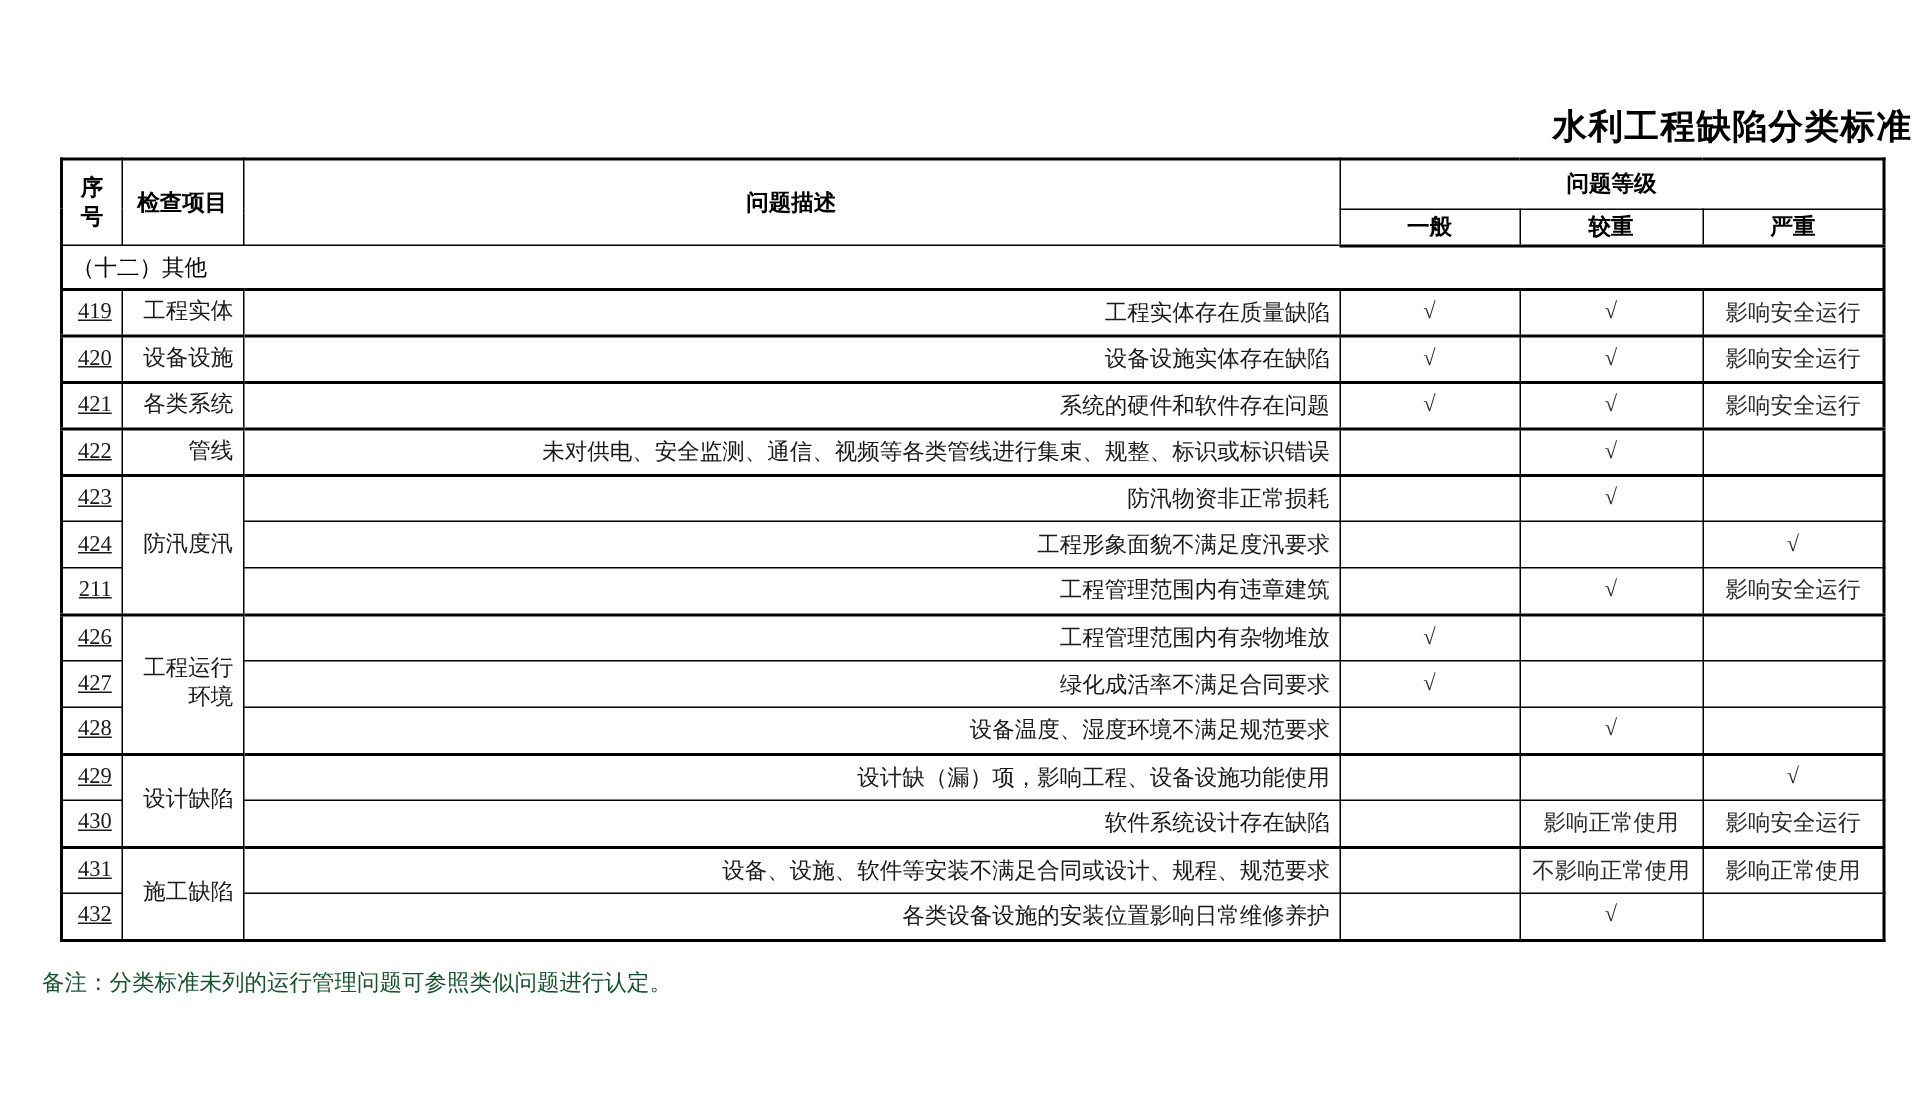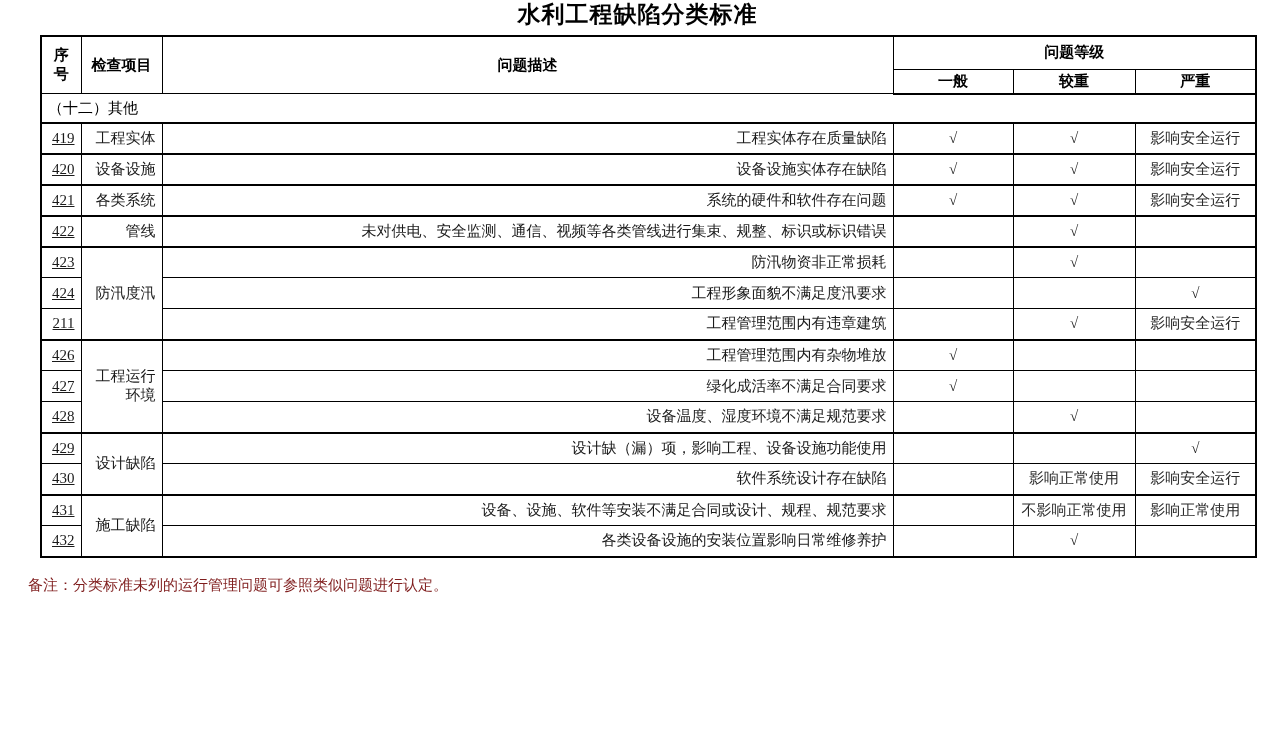--- a/index.html
+++ b/index.html
@@ -13,21 +13,22 @@
   }
   .page {
     position: relative;
     width: 1275px;
     height: 743px;
     overflow: hidden;
     background: #ffffff;
   }
   .doc-title {
     margin: 0;
-    text-align: center;
+    padding-top: 70px;
+    text-align: right;
     font-family: "Liberation Sans", "DejaVu Sans", sans-serif;
     font-weight: bold;
     font-size: 23px;
     letter-spacing: 1px;
     color: #000;
     line-height: 28px;
   }
   table.std-table {
     border-collapse: collapse;
     table-layout: fixed;
@@ -65,21 +66,21 @@
   tbody td { height: 31px; }
   td.col-no      { text-align: right; text-decoration: underline; }
   td.col-item    { text-align: right; line-height: 1.25; font-family: Liberation Serif, serif; }
   td.col-desc    { text-align: right; }
   td.col-level   { text-align: center; color: #2b2b2b; }
   tr.group-start td { border-top: 2px solid #000; }
   .doc-note {
     margin-left: 28px;
     margin-top: 18px;
     font-size: 15px;
-    color: #7f1d1d;
+    color: #14532d;
   }
 </style>
 </head>
 <body>
 
 <div class="page">
 
   <h1 class="doc-title">水利工程缺陷分类标准</h1>
 
   <table class="std-table">

